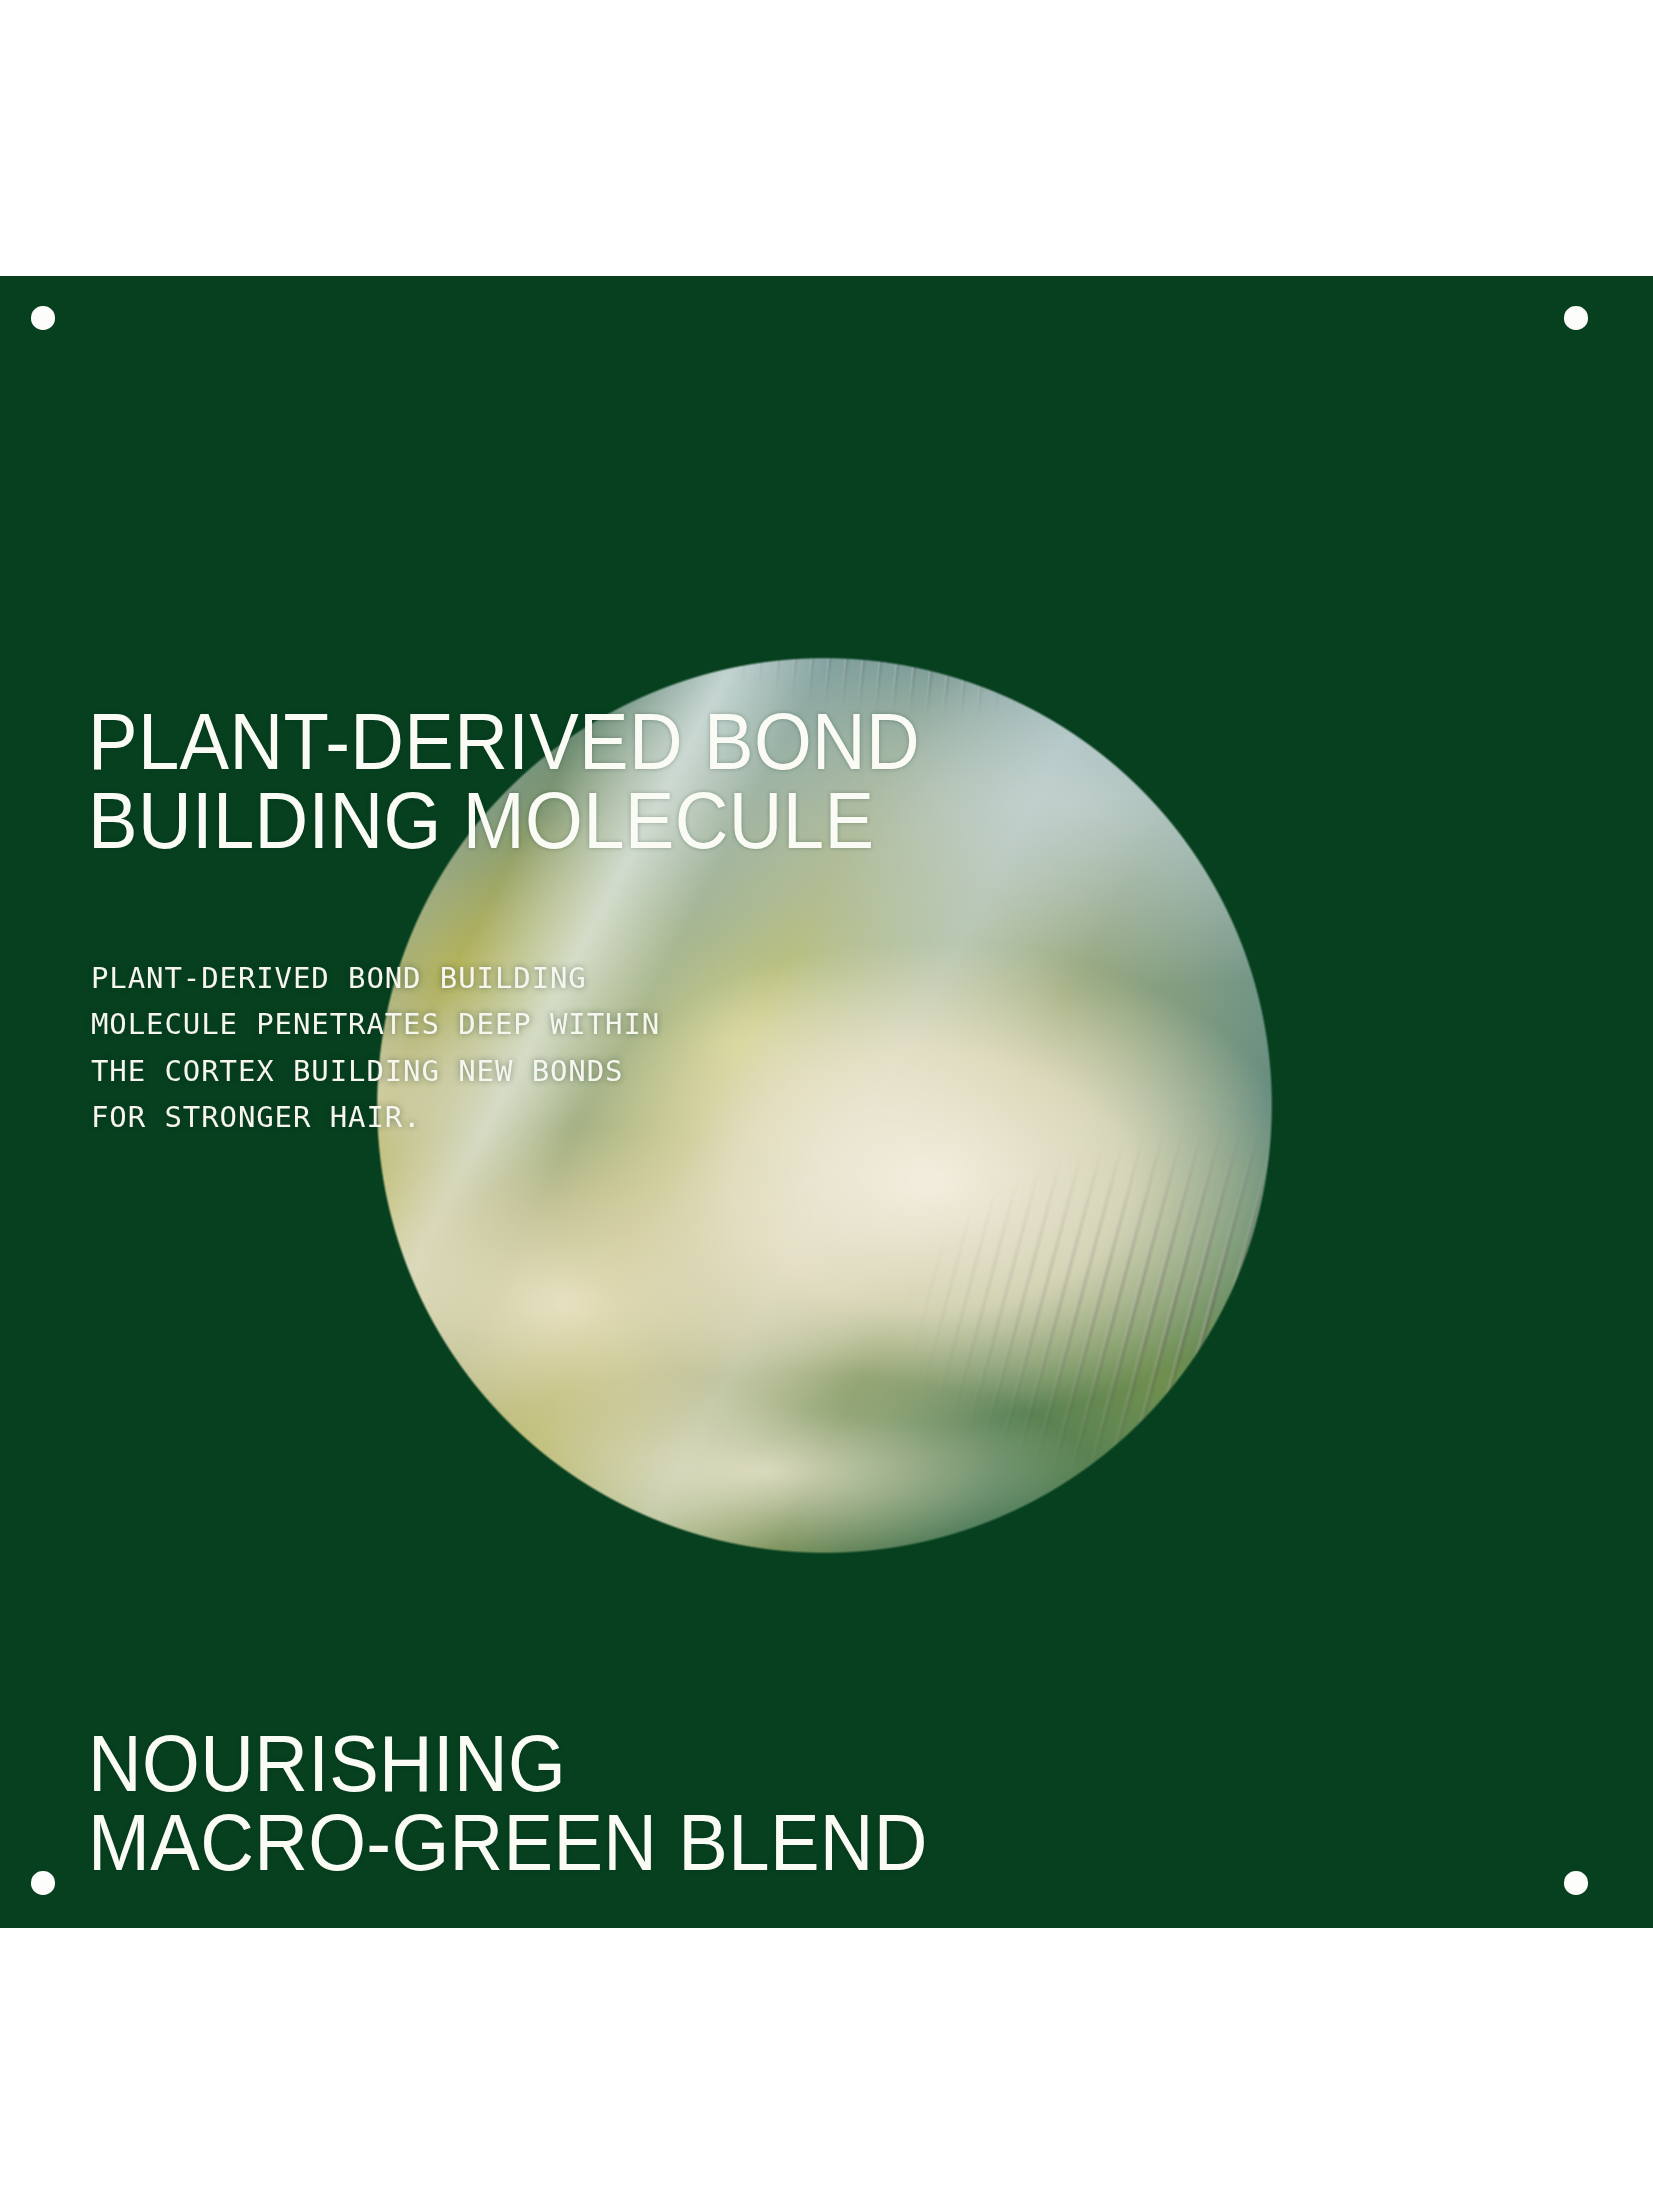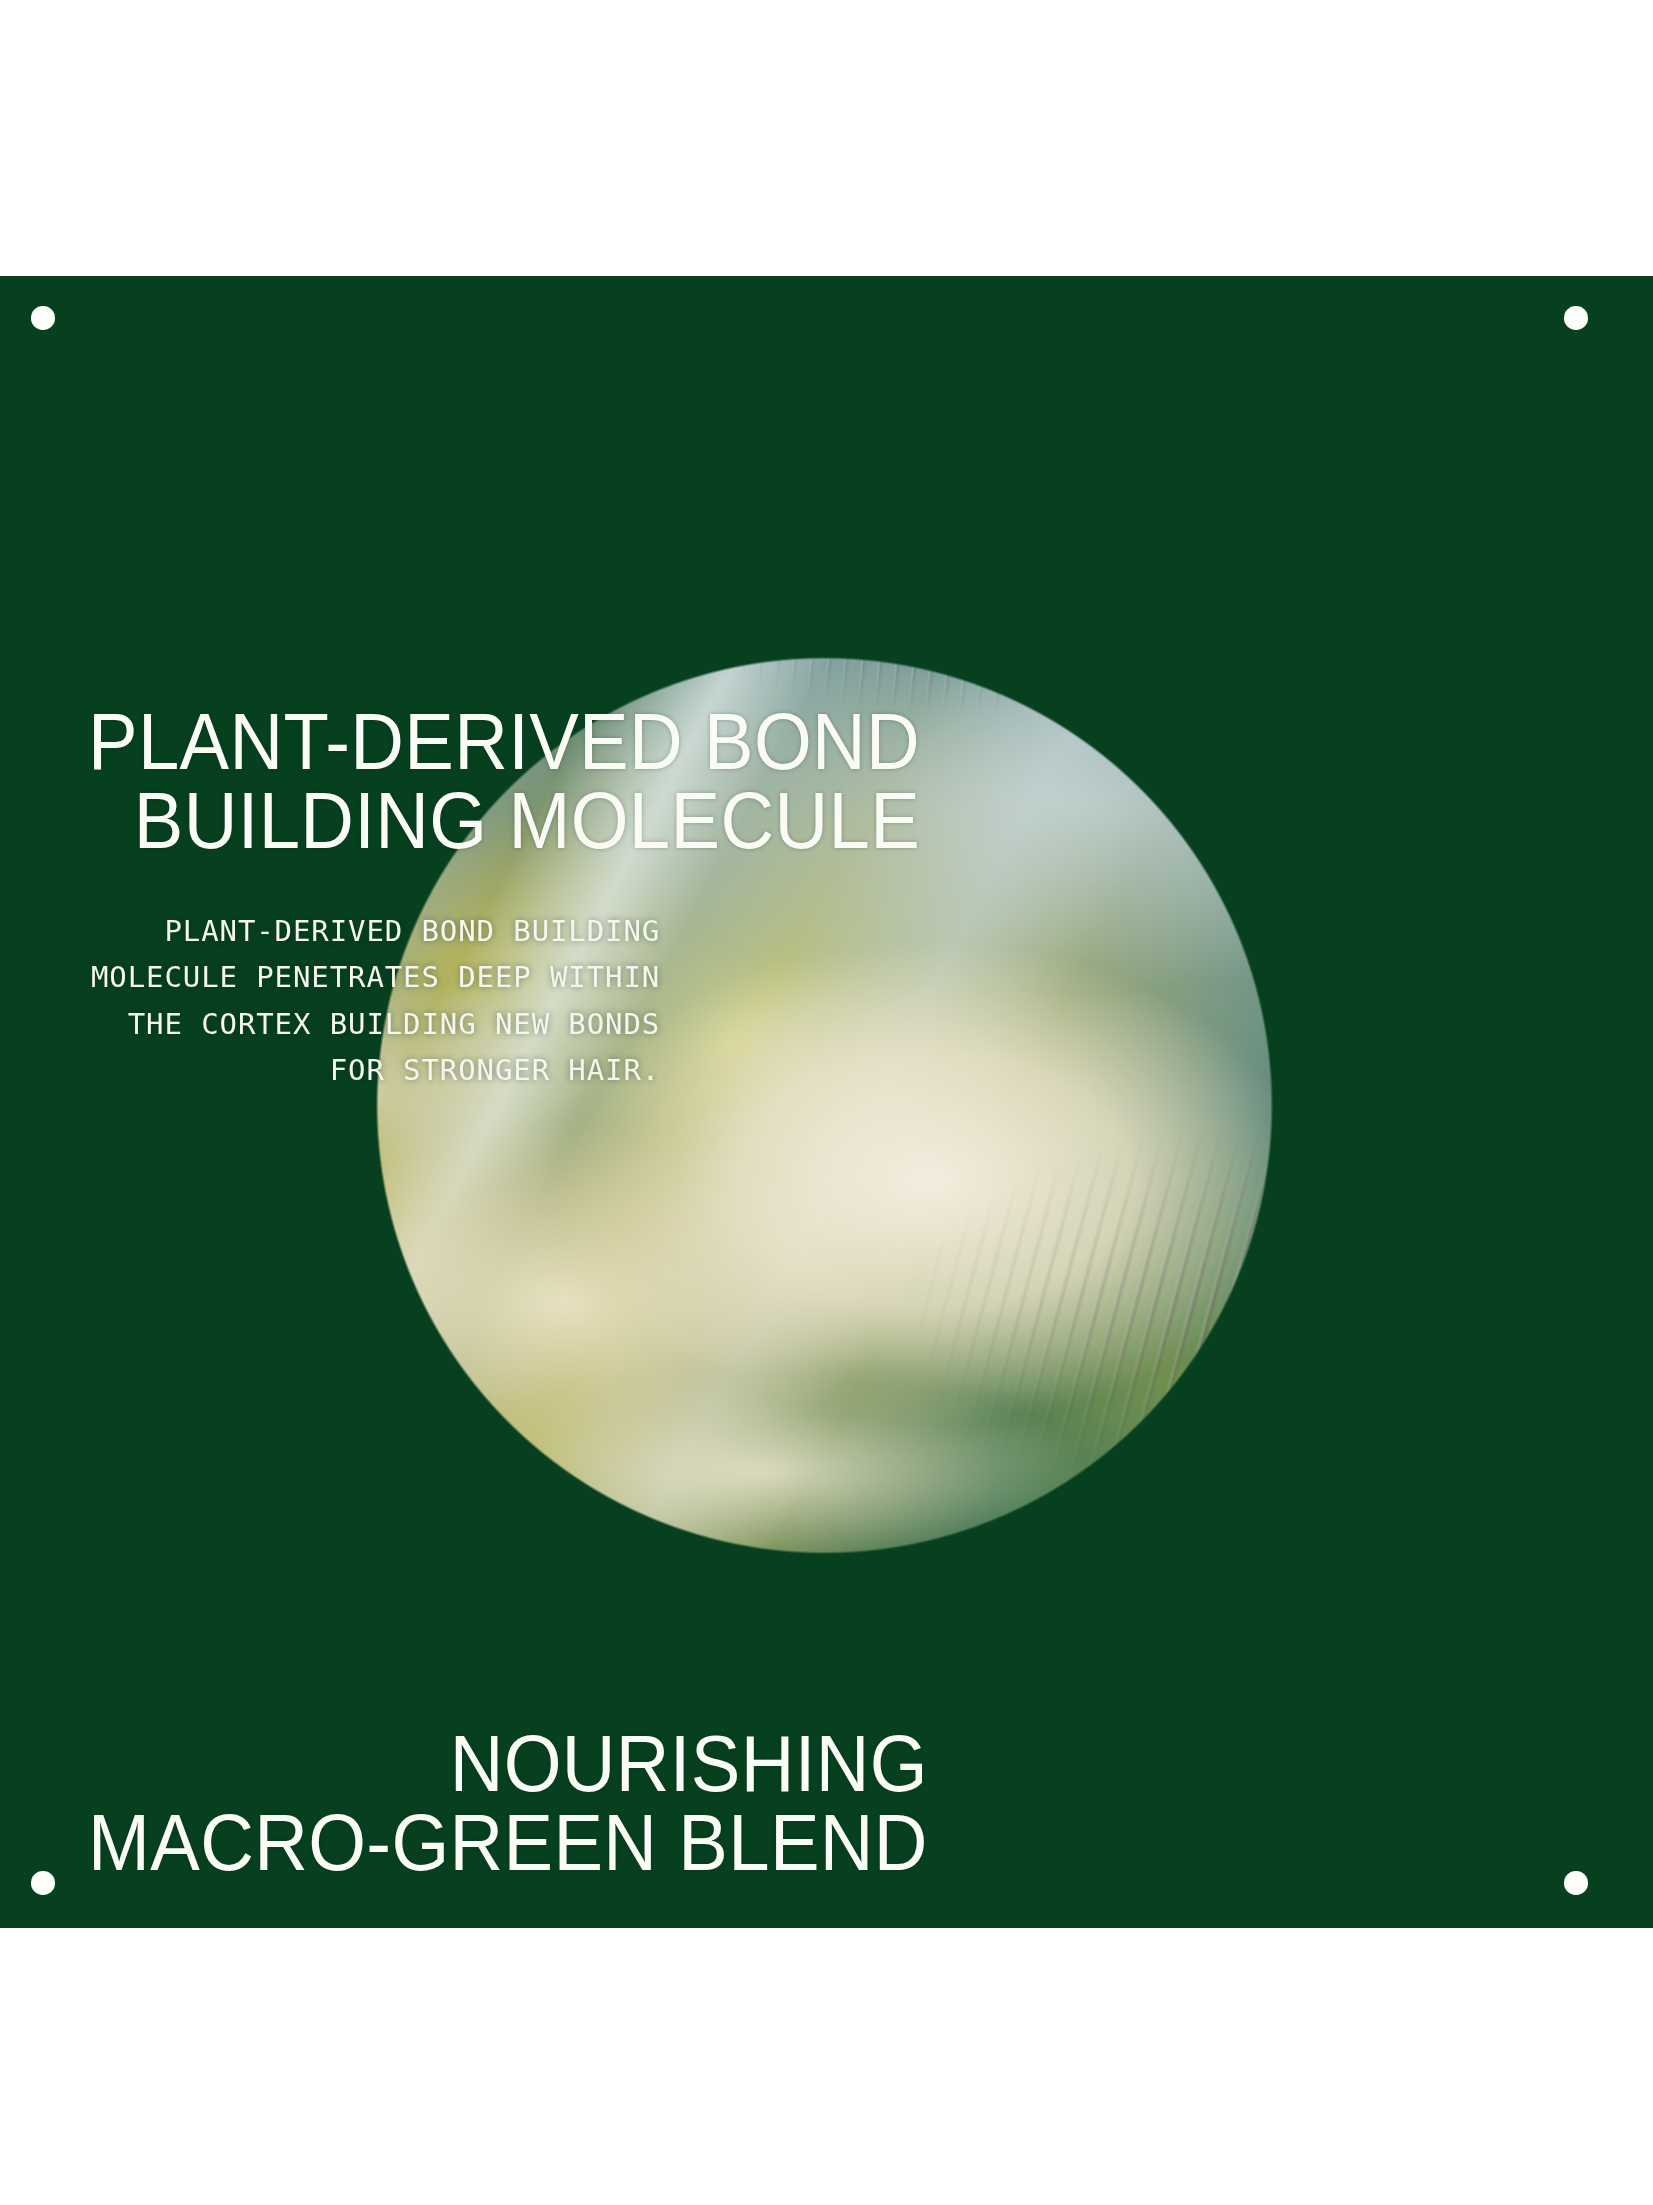--- a/index.html
+++ b/index.html
@@ -24,21 +24,20 @@
 
   
   .panel {
     position: absolute;
     left: 0;
     top: 276px;
     width: 1654px;
     height: 1652px;
     background: #06401f;
     overflow: hidden;
-    text-align: right;
   }
 
   
   .dot {
     position: absolute;
     width: 23.5px;
     height: 23.5px;
     border-radius: 50%;
     background: #fdfdfb;
   }
@@ -185,21 +184,21 @@
     left: 91px;
     color: #f6f6ef;
     font-family: "DejaVu Sans Mono", "Liberation Mono", monospace;
     font-weight: 400;
     font-size: 29px;
     line-height: 1.60;
     letter-spacing: 0.9px;
     white-space: pre-line;
     text-shadow: 0 0 5.9px rgba(10,45,28,0.45);
   }
-  .body-copy.b1 { top: 603px; }
+  .body-copy.b1 { top: 650px; }
 </style>
 </head>
 <body>
 
 <div class="page">
 
   <div class="panel">
 
     <div class="circle-wrap">
       <div class="layer l-base"></div>

